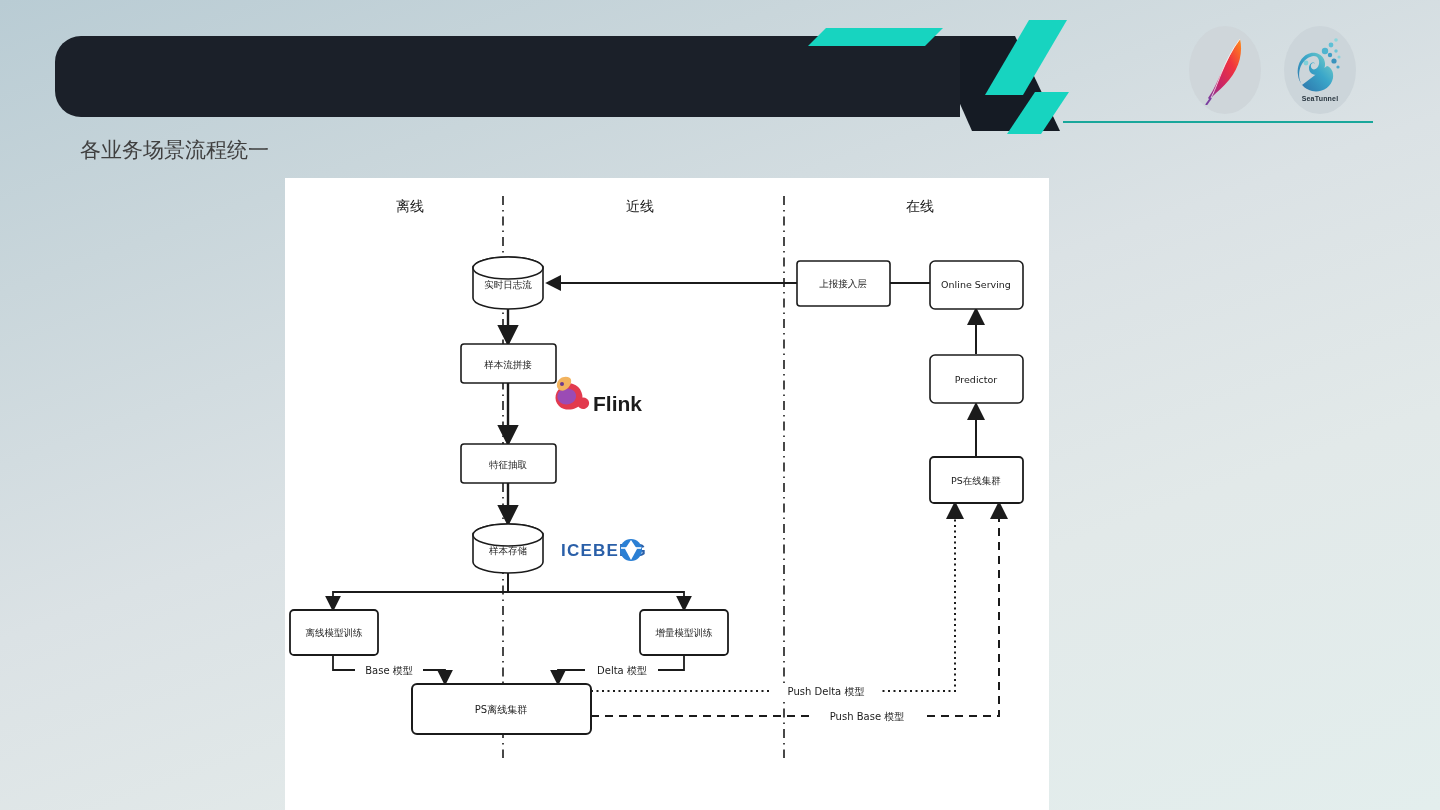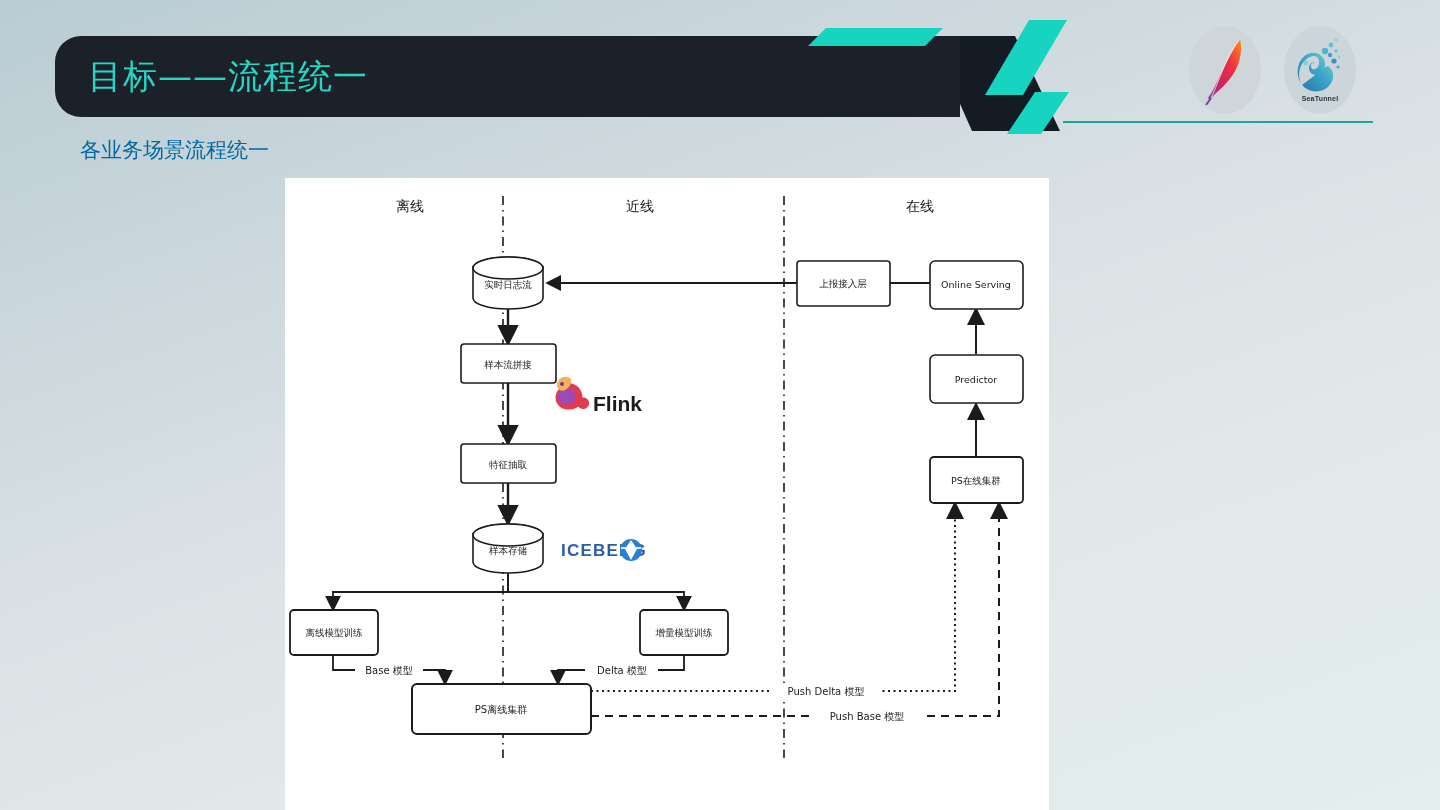--- a/index.html
+++ b/index.html
@@ -68,21 +68,21 @@
   #logo-apache{left:1189px;}
   #logo-seatunnel{left:1284px;background:#ccd5da;}
   .logo-caption{
     position:absolute;bottom:12px;left:0;right:0;text-align:center;
     font-size:7px;font-weight:bold;color:#26333d;letter-spacing:.2px;
   }
 
   
   #subtitle{
     position:absolute;left:80px;top:136px;
-    font-size:21px;color:#0369a1;
+    font-size:21px;color:#404040;
     font-family:"DejaVu Sans","Liberation Sans",sans-serif;
   }
 
   
   #diagram-panel{
     position:absolute;left:285px;top:178px;width:764px;height:724px;
     background:#ffffff;
   }
   #diagram-svg{display:block;width:764px;height:594px;}
   .flow-label{font-family:"DejaVu Sans","Liberation Sans",sans-serif;fill:#1b1b1b;}
@@ -95,21 +95,20 @@
   <div id="title-wedge" class="deco"></div>
   <div id="title-slant2" class="deco"></div>
   <div id="title-slant" class="deco"></div>
   <div id="title-bar"></div>
 
   <div id="teal-top-strip" class="deco"></div>
   <div id="teal-bar-1" class="deco"></div>
   <div id="teal-bar-2" class="deco"></div>
   <div id="teal-underline" class="deco"></div>
 
-  <div id="title-text">目标——流程统一</div>
 
   <div class="logo-circle" id="logo-apache">
     <svg width="46" height="70" viewBox="0 0 46 70">
       <defs>
         <linearGradient id="featherGrad" x1="1" y1="0" x2="0" y2="1">
           <stop offset="0%" stop-color="#ff8c1a"></stop>
           <stop offset="35%" stop-color="#f0333f"></stop>
           <stop offset="70%" stop-color="#c72468"></stop>
           <stop offset="100%" stop-color="#7b3fa0"></stop>
         </linearGradient>

